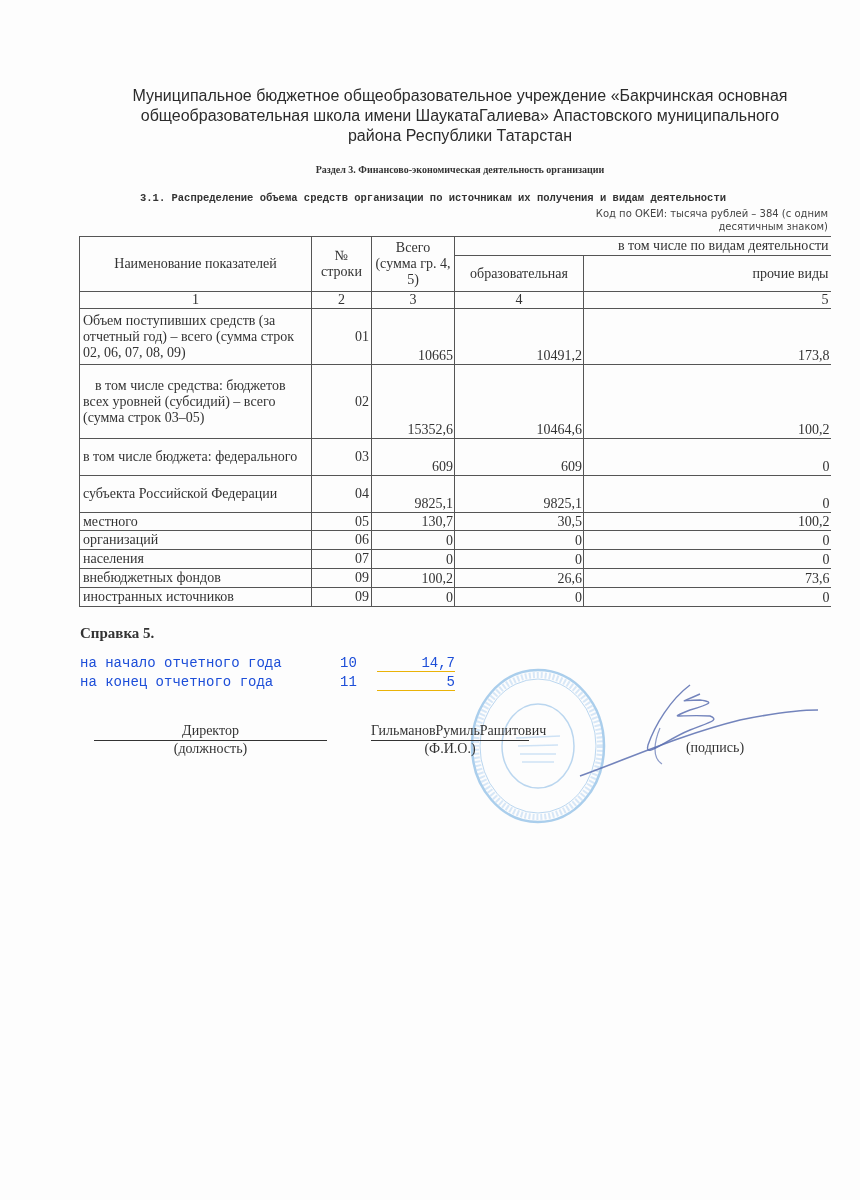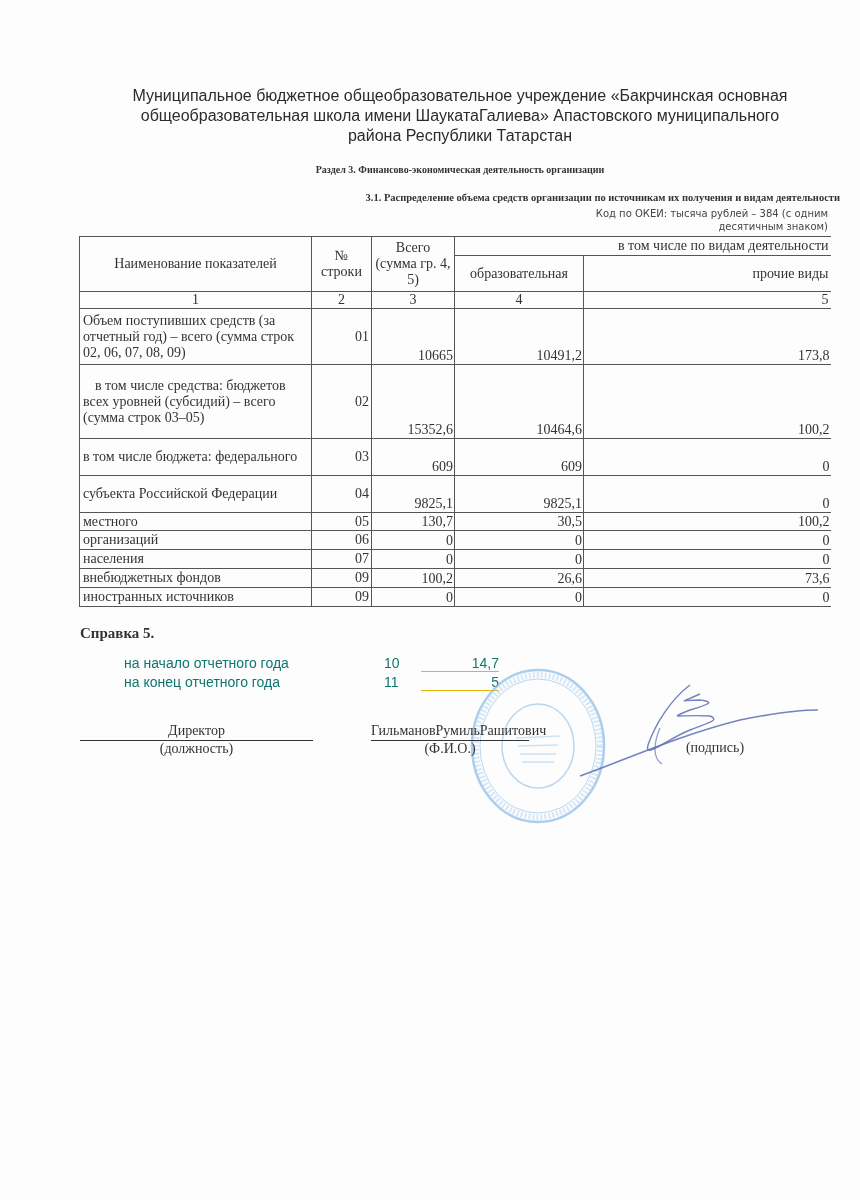--- a/index.html
+++ b/index.html
@@ -1,30 +1,30 @@
 <!DOCTYPE html>
 <html><head>
 <meta charset="utf-8">
 <style>
   html, body { margin:0; padding:0; }
   body { width:860px; height:1200px; background:#fdfdfd; position:relative; overflow:hidden; color:#2a2a2a; }
   .abs { position:absolute; }
   .org-title { left:80px; top:86px; width:760px; text-align:center; font-family:"Liberation Sans", sans-serif; font-size:16px; line-height:20px; color:#2b2b2b; }
   .section-title { left:120px; top:164px; width:680px; text-align:center; font-family:Liberation Serif, serif; font-weight:bold; font-size:10px; color:#333; }
-  .sub-title { left:140px; top:192px; width:700px; font-family:Liberation Serif, serif; font-weight:bold; font-size:10.5px; color:#333; white-space:nowrap;text-align:right; }
+  .sub-title { left:140px; top:192px; width:700px; font-family:Liberation Mono, monospace; font-weight:bold; font-size:10.5px; color:#333; white-space:nowrap; }
   .okei { right:32px; top:207px; width:320px; text-align:right; font-family:"DejaVu Sans", sans-serif; font-size:10px; line-height:13px; color:#444; }
   table.t { position:absolute; left:79px; top:236px; border-collapse:collapse; font-family:"Liberation Serif", serif; font-size:14px; color:#333; table-layout:fixed; }
   table.t td { border:1px solid #555; padding:0 2px; line-height:16px; vertical-align:middle; }
   table.t tr td:last-child { border-right:none;text-align:right; }
   table.t td.c { text-align:right; }
   table.t td.num { text-align:right; vertical-align:bottom; padding-right:1px; }
   table.t td.lbl { text-align:left; padding-left:3px; }
   .hdr td { text-align:center; }
   .spravka { left:80px; top:625px; font-family:"Liberation Serif", serif; font-weight:bold; font-size:15px; color:#333; }
-  .ref-row { left:80px; font-family:Liberation Sans, sans-serif; font-size:14px; color:#0f766e;margin-left:44px; }
+  .ref-row { left:80px; font-family:Liberation Mono, monospace; font-size:14px; color:#1d4ed8; }
   .ref-label { position:absolute; left:0; white-space:nowrap; }
   .ref-code { position:absolute; left:260px; }
   .ref-val { position:absolute; left:297px; width:78px; text-align:right; border-bottom:1px solid #eab308; line-height:16px; }
   .sig { font-family:"Liberation Serif", serif; font-size:14px; color:#333; text-align:center; }
   .sig-line { border-bottom:1px solid #333; line-height:18px; }
   .stamp { left:468px; top:666px; width:140px; height:160px; }
   .signature { left:570px; top:680px; width:250px; height:100px; }
 </style>
 </head>
 <body>
@@ -153,21 +153,21 @@
   <ellipse cx="70" cy="80" rx="36" ry="42" fill="none" stroke="#8dbde6" stroke-width="1.5" opacity="0.6"></ellipse>
   <ellipse cx="70" cy="80" rx="62" ry="71" fill="none" stroke="#a9cdef" stroke-width="6" stroke-dasharray="2 2" opacity="0.45"></ellipse>
   <g stroke="#a9cdef" stroke-width="1.5" opacity="0.55">
     <line x1="48" y1="72" x2="92" y2="70"></line>
       <line x1="50" y1="80" x2="90" y2="79"></line>
       <line x1="52" y1="88" x2="88" y2="88"></line>
       <line x1="54" y1="96" x2="86" y2="96"></line>
   </g>
 </svg>
 
-<div class="abs sig" style="left:80px; top:722px; width:233px;">
+<div class="abs sig" style="left:94px; top:722px; width:233px;">
   <div class="sig-line">Директор</div>
   <div>(должность)</div>
 </div>
 <div class="abs sig" style="left:371px; top:722px; width:158px;">
   <div class="sig-line">ГильмановРумильРашитович</div>
   <div>(Ф.И.О.)</div>
 </div>
 <div class="abs sig" style="left:670px; top:740px; width:90px;">(подпись)</div>
 
 <svg class="abs signature" viewBox="0 0 250 100">

